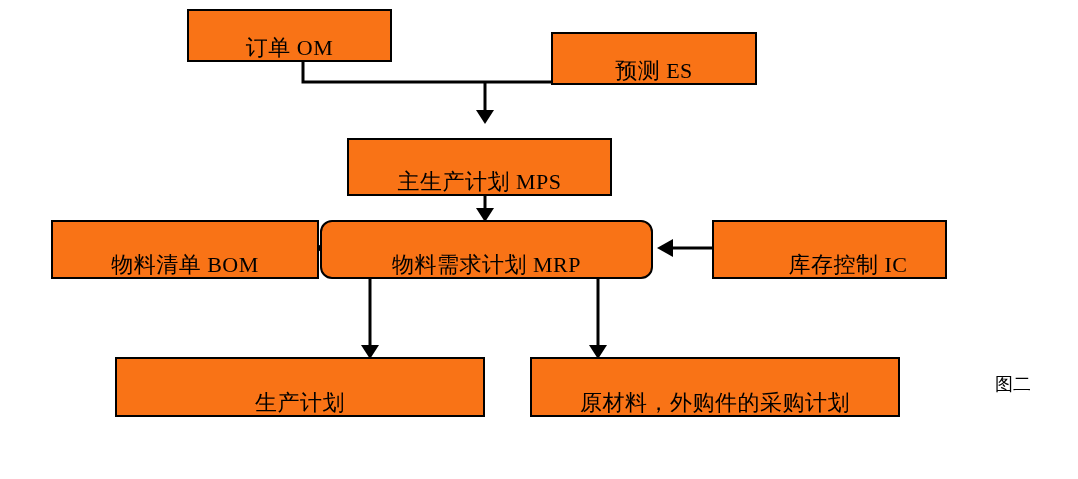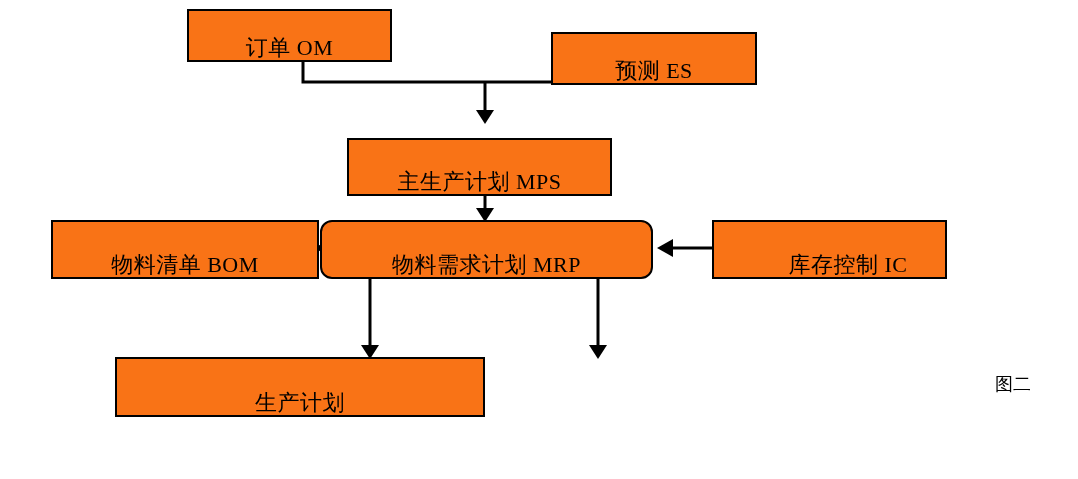--- a/index.html
+++ b/index.html
@@ -124,16 +124,19 @@
   </div>
 
   <div class="node" style="left:712px; top:220px; width:235px; height:59px;padding-left:37px;">
     <span class="node-label">库存控制 IC</span>
   </div>
 
   <div class="node" style="left:71px; top:357px; width:370px; height:60px;margin-left:44px;">
     <span class="node-label">生产计划</span>
   </div>
 
+  <div class="node" style="left:530px; top:357px; width:370px; height:60px;">
+    <span class="node-label">原材料，外购件的采购计划</span>
+  </div>
 
   <div class="caption" style="left:995px; top:372px;">图二</div>
 
 </div>
 
 </body></html>

